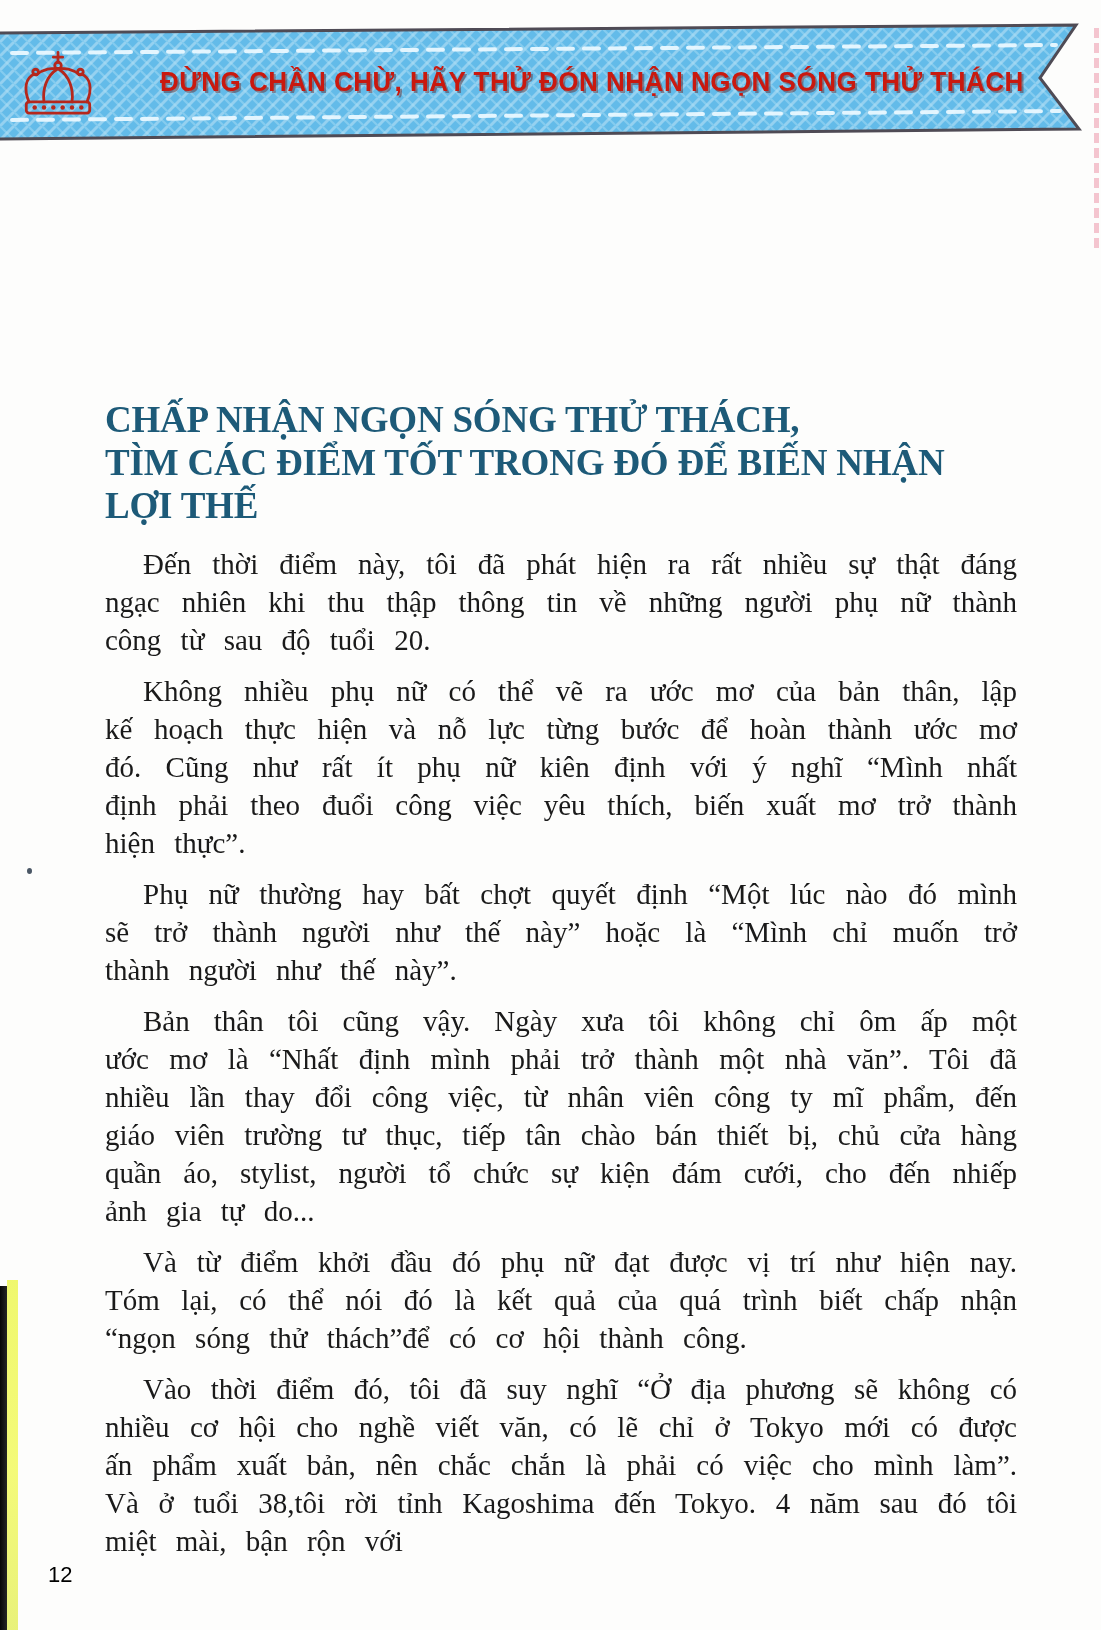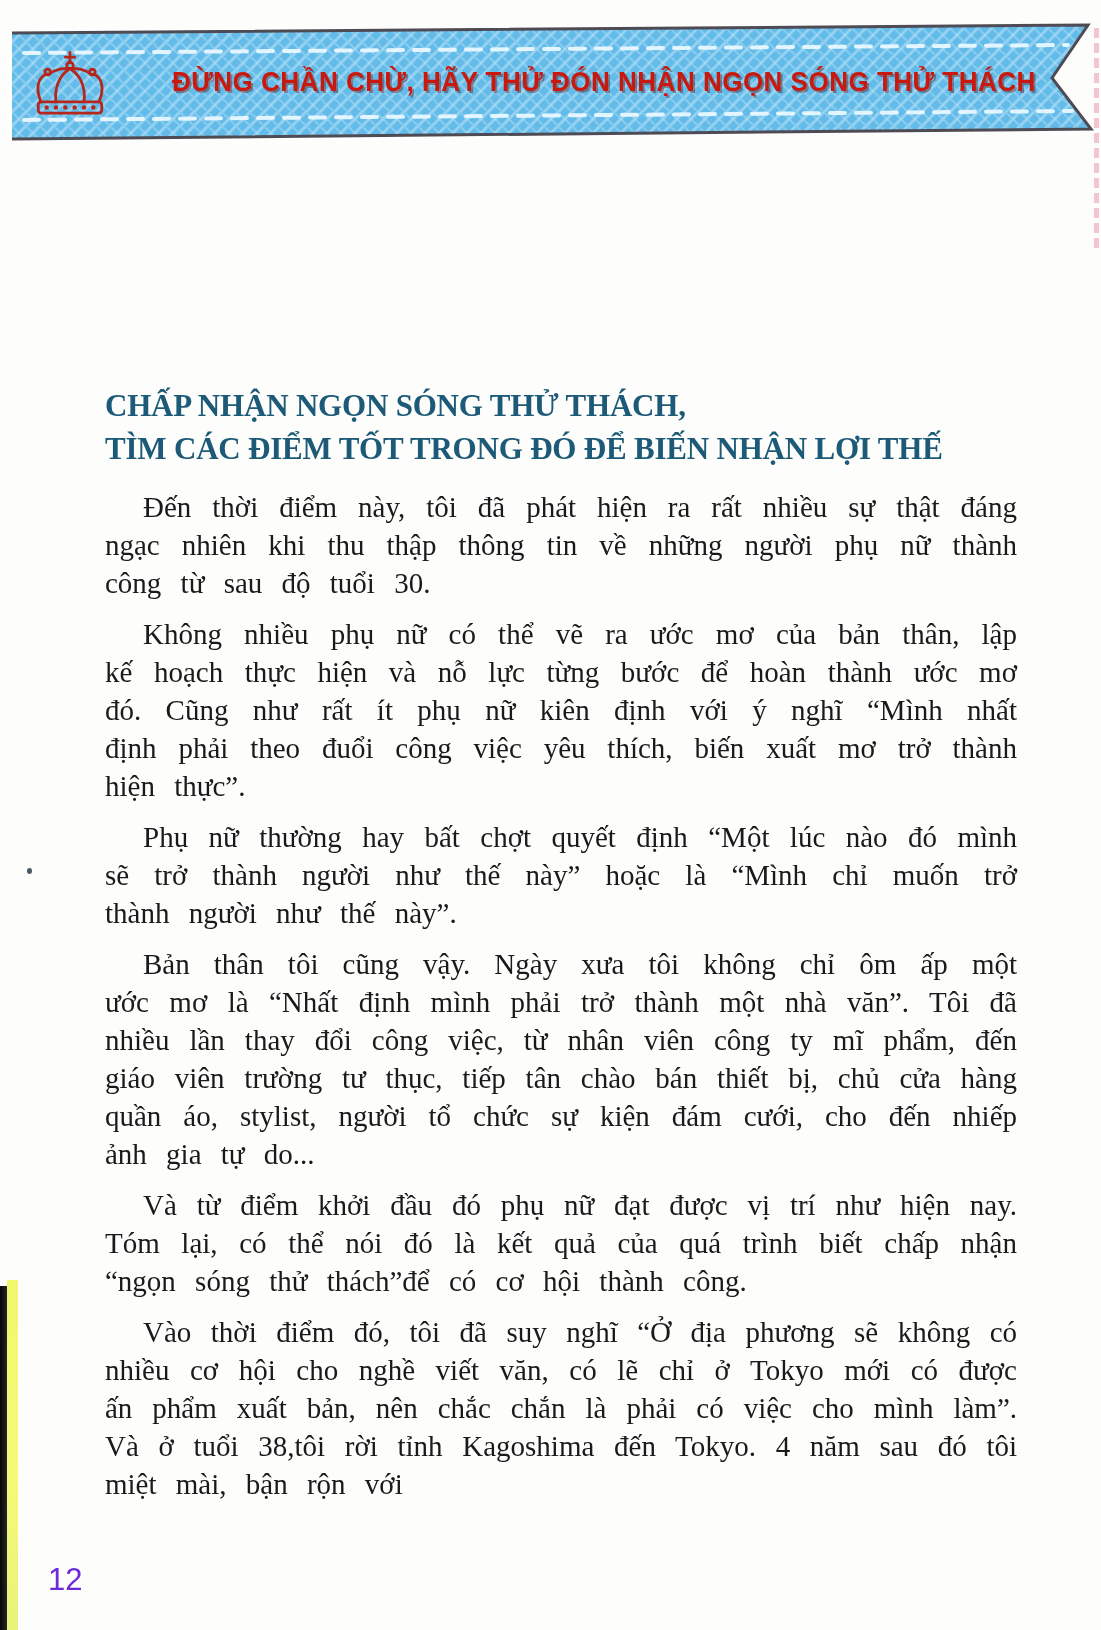--- a/index.html
+++ b/index.html
@@ -5,56 +5,56 @@
   html,body { margin:0; padding:0; background:#ffffff; }
   .page {
     position:relative;
     width:1101px; height:1630px;
     background:#fdfdfc;
     overflow:hidden;
     font-family:"Liberation Serif", serif;
   }
 
   
-  .banner { position:absolute; left:12px; top:0; width:905px; height:160px; }
+  .banner { position:absolute; left:0; top:0; width:905px; height:160px; }
   .ribbon-svg { position:absolute; left:0; top:0; }
   .crown { position:absolute; left:16px; top:48px; width:84px; height:78px; }
   .banner-title {
     position:absolute; left:160px; top:66px; width:820px;
     text-align:center;
     font-family:"Liberation Sans", sans-serif;
     font-weight:bold; font-size:26px; letter-spacing:.5px;
     color:#c9190f;
     text-shadow:2px 2px 0 rgba(98,12,6,.40);
     white-space:nowrap;
     transform:scaleY(1.08);
   }
 
   
   .text-block { position:absolute; left:105px; top:384px; width:912px; }
   .heading {
-    margin:0 0 16px 0;
-    font-weight:bold; font-size:31px; line-height:43px;
+    margin:14px 0 16px 0;
+    font-weight:bold; font-size:37px; line-height:43px;
     letter-spacing:-0.2px;
     color:#1d5a78;
   }
   .text-block p {
     margin:13px 0 0 0;
     font-size:29px; line-height:38px;
     text-align:justify; text-indent:38px;
     word-spacing:12px;
     color:#1a1a1a;
   }
   .text-block p:first-of-type { margin-top:18px; }
 
   
   .page-number {
     position:absolute; left:48px; top:1562px;
     font-family:"Liberation Sans", sans-serif;
-    font-size:31px; color:#6d28d9;
+    font-size:22px; color:#000000;
   }
 
   
   .artifact-black-strip {
     position:absolute; left:0; top:1286px; width:7px; height:344px;
     background:linear-gradient(to right,#060606,#262626);
   }
   .artifact-yellow-strip {
     position:absolute; left:7px; top:1280px; width:11px; height:350px;
     background:linear-gradient(to bottom,#eef75e,#f3fa6a 55%,#e6f06b);
@@ -112,21 +112,21 @@
     </svg>
 
     <div class="banner-title">ĐỪNG CHẦN CHỪ, HÃY THỬ ĐÓN NHẬN NGỌN SÓNG THỬ THÁCH</div>
   </header>
 
   <main class="text-block">
     <h2 class="heading">
       <span>CHẤP NHẬN NGỌN SÓNG THỬ THÁCH,</span><br>
       <span>TÌM CÁC ĐIỂM TỐT TRONG ĐÓ ĐỂ BIẾN NHẬN LỢI THẾ</span>
     </h2>
-    <p>Đến thời điểm này, tôi đã phát hiện ra rất nhiều sự thật đáng ngạc nhiên khi thu thập thông tin về những người phụ nữ thành công từ sau độ tuổi 30.</p>
+    <p>Đến thời điểm này, tôi đã phát hiện ra rất nhiều sự thật đáng ngạc nhiên khi thu thập thông tin về những người phụ nữ thành công từ sau độ tuổi 20.</p>
     <p>Không nhiều phụ nữ có thể vẽ ra ước mơ của bản thân, lập kế hoạch thực hiện và nỗ lực từng bước để hoàn thành ước mơ đó. Cũng như rất ít phụ nữ kiên định với ý nghĩ “Mình nhất định phải theo đuổi công việc yêu thích, biến xuất mơ trở thành hiện thực”.</p>
     <p>Phụ nữ thường hay bất chợt quyết định “Một lúc nào đó mình sẽ trở thành người như thế này” hoặc là “Mình chỉ muốn trở thành người như thế này”.</p>
     <p>Bản thân tôi cũng vậy. Ngày xưa tôi không chỉ ôm ấp một ước mơ là “Nhất định mình phải trở thành một nhà văn”. Tôi đã nhiều lần thay đổi công việc, từ nhân viên công ty mĩ phẩm, đến giáo viên trường tư thục, tiếp tân chào bán thiết bị, chủ cửa hàng quần áo, stylist, người tổ chức sự kiện đám cưới, cho đến nhiếp ảnh gia tự do...</p>
     <p>Và từ điểm khởi đầu đó phụ nữ đạt được vị trí như hiện nay. Tóm lại, có thể nói đó là kết quả của quá trình biết chấp nhận “ngọn sóng thử thách”để có cơ hội thành công.</p>
     <p>Vào thời điểm đó, tôi đã suy nghĩ “Ở địa phương sẽ không có nhiều cơ hội cho nghề viết văn, có lẽ chỉ ở Tokyo mới có được ấn phẩm xuất bản, nên chắc chắn là phải có việc cho mình làm”. Và ở tuổi 38,tôi rời tỉnh Kagoshima đến Tokyo. 4 năm sau đó tôi miệt mài, bận rộn với</p>
   </main>
 
   <div class="page-number">12</div>
 
   <div class="artifact-black-strip"></div>

